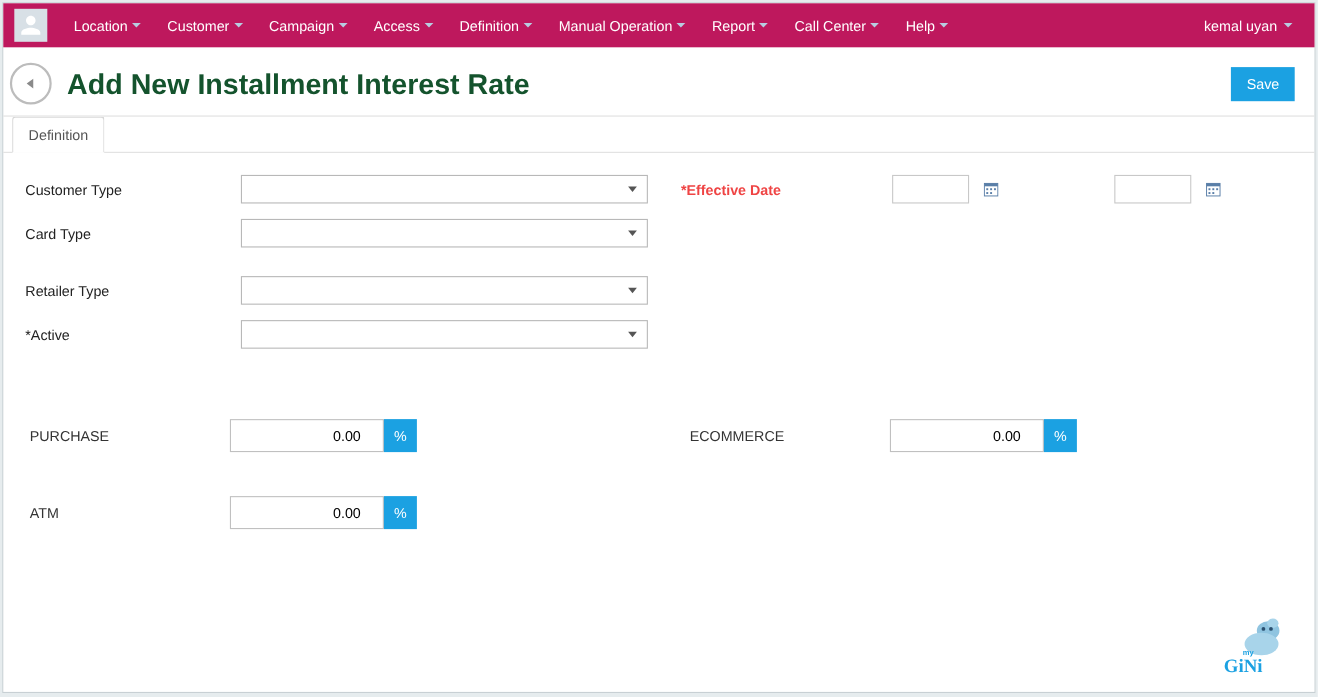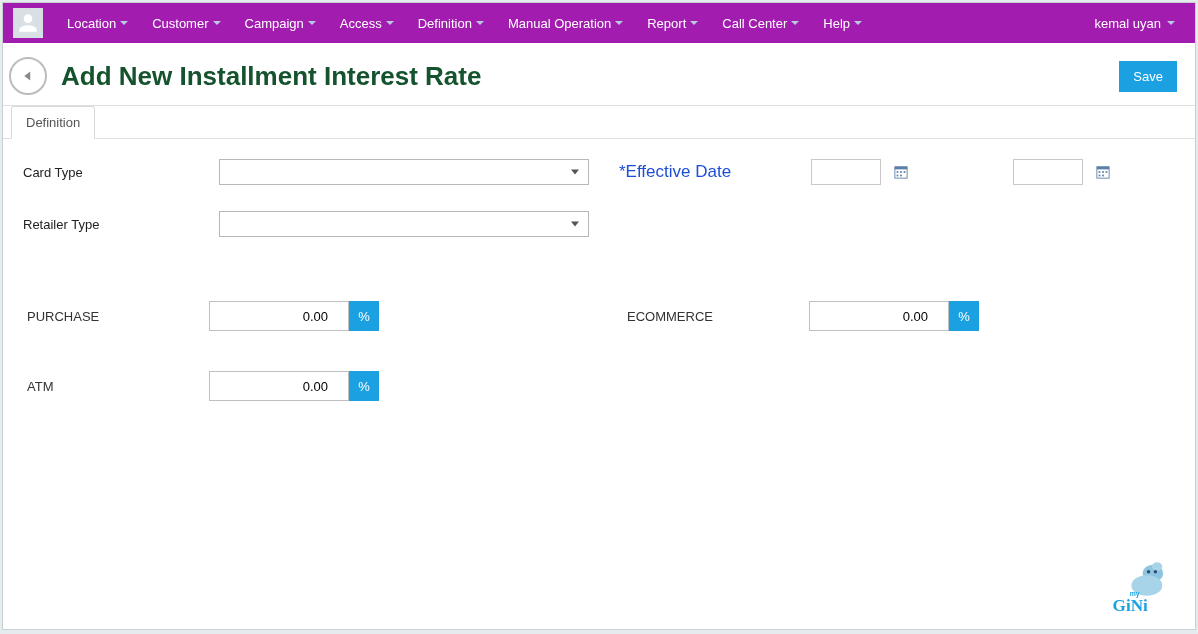--- a/index.html
+++ b/index.html
@@ -1,21 +1,21 @@
 <!DOCTYPE html>
 <html><head>
   <meta charset="utf-8">
   <style>
     * { box-sizing: border-box; margin: 0; padding: 0; }
     body { font-family: "Segoe UI", Tahoma, sans-serif; font-size: 13px; background: #e6ecee; }
     
     .page-container { background: #fff; margin: 2px; border: 1px solid #c8d0d4; min-height: 628px; position: relative; }
     
     
-    .top-nav { background: #a21caf; color: #fff; display: flex; align-items: center; height: 40px; padding: 0 10px; gap: 4px; }
+    .top-nav { background: #be185d; color: #fff; display: flex; align-items: center; height: 40px; padding: 0 10px; gap: 4px; }
     .avatar-box { width: 30px; height: 30px; background: #d8e0e6; margin-right: 10px; display: flex; align-items: center; justify-content: center; }
     .avatar-box svg { width: 26px; height: 26px; }
     .nav-item { color: #fff; font-size: 13px; padding: 8px 10px; cursor: pointer; display: flex; align-items: center; gap: 4px; }
     .caret { width: 0; height: 0; border-left: 4px solid transparent; border-right: 4px solid transparent; border-top: 4px solid #b8cce0; display: inline-block; }
     .nav-spacer { flex: 1; }
     .user-menu { color: #fff; font-size: 13px; padding: 8px 10px; cursor: pointer; display: flex; align-items: center; gap: 6px; }
     
     
     .page-header { padding: 14px 18px 10px 6px; display: flex; align-items: center; border-bottom: 1px solid #e0e0e0; }
     .back-circle { width: 38px; height: 38px; border: 2px solid #bcbcbc; border-radius: 50%; display: flex; align-items: center; justify-content: center; cursor: pointer; margin-right: 14px; }
@@ -33,21 +33,21 @@
     .col-left { width: 580px; }
     .col-right { flex: 1; }
     
     .form-row { display: flex; align-items: center; margin-bottom: 14px; }
     .form-label { width: 200px; font-size: 13px; color: #222; padding-left: 4px; }
     .select-wrap { position: relative; width: 370px; }
     .select-box { width: 100%; height: 26px; border: 1px solid #b8b8b8; background: #fff; appearance: none; -webkit-appearance: none; padding: 2px 22px 2px 6px; font-size: 13px; cursor: pointer; }
     .select-caret { position: absolute; right: 10px; top: 50%; transform: translateY(-50%); width: 0; height: 0; border-left: 4px solid transparent; border-right: 4px solid transparent; border-top: 5px solid #555; pointer-events: none; }
     
     .right-row { display: flex; align-items: center; gap: 12px; }
-    .right-label { font-size: 17px; color: #1d4ed8; width: 180px; }
+    .right-label { font-size: 13px; color: #ef4444; width: 180px; font-weight: bold; }
     .date-input { width: 70px; height: 26px; border: 1px solid #c8c8c8; padding: 2px 4px; font-size: 12px; }
     .cal-icon { width: 16px; height: 16px; cursor: pointer; display: inline-flex; align-items: center; justify-content: center; }
     .cal-icon svg { width: 14px; height: 14px; }
     
     
     .rates-section { padding: 30px 16px 10px 16px; display: flex; flex-wrap: wrap; gap: 40px 180px; }
     .rate-item { display: flex; align-items: center; }
     .rate-label { width: 190px; font-size: 13px; color: #333; padding-left: 8px; }
     .rate-input { width: 140px; height: 30px; border: 1px solid #c0c0c0; text-align: right; padding: 4px 20px; font-size: 13px; }
     .pct-btn { width: 30px; height: 30px; background: #1ba1e2; color: #fff; display: flex; align-items: center; justify-content: center; font-size: 13px; cursor: default; }
@@ -121,28 +121,42 @@
     <button class="save-btn">Save</button>
   </div>
 
   <div class="tab-row">
     <div class="tab">Definition</div>
   </div>
 
   <div class="form-body">
     <div class="col-left">
       <div class="form-row">
+        <div class="form-label">Customer Type</div>
+        <div class="select-wrap">
+          <select class="select-box"></select>
+          <span class="select-caret"></span>
+        </div>
+      </div>
+      <div class="form-row">
         <div class="form-label">Card Type</div>
         <div class="select-wrap">
           <select class="select-box"></select>
           <span class="select-caret"></span>
         </div>
       </div>
       <div class="form-row" style="margin-top:26px;">
         <div class="form-label">Retailer Type</div>
+        <div class="select-wrap">
+          <select class="select-box"></select>
+          <span class="select-caret"></span>
+        </div>
+      </div>
+      <div class="form-row">
+        <div class="form-label">*Active</div>
         <div class="select-wrap">
           <select class="select-box"></select>
           <span class="select-caret"></span>
         </div>
       </div>
     </div>
     <div class="col-right">
       <div class="right-row">
         <div class="right-label">*Effective Date</div>
         <input class="date-input" value="" style="">

